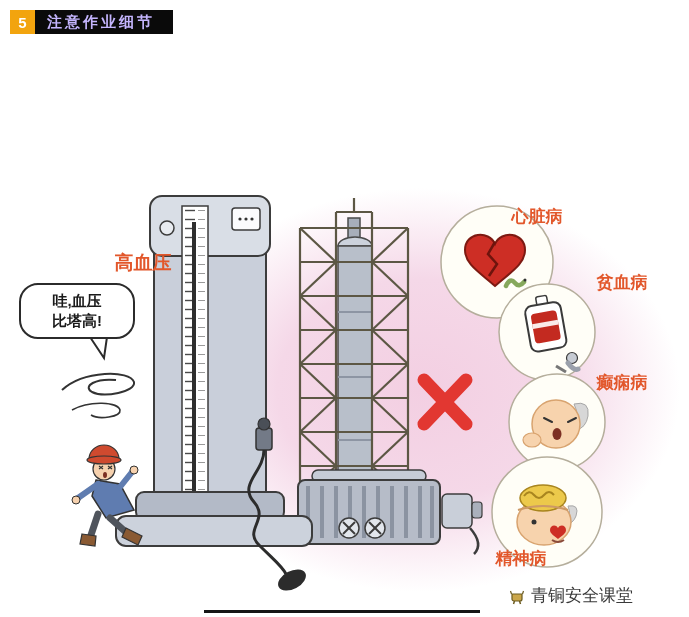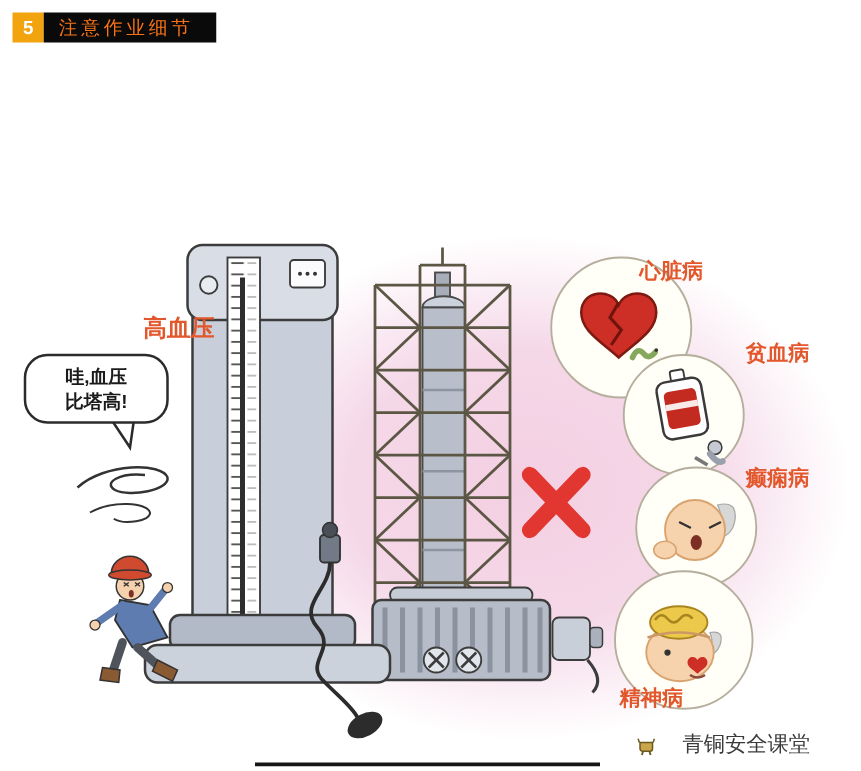--- a/index.html
+++ b/index.html
@@ -8,31 +8,31 @@
     width:689px; height:617px; position:relative; overflow:hidden;
     font-family:"Liberation Sans","DejaVu Sans",sans-serif;
   }
   .page { position:absolute; inset:0; background:#ffffff; }
   .header { position:absolute; top:10px; left:10px; display:flex; height:24px; }
   .badge {
     min-width:25px; padding:0 4px; background:#f2a40e; color:#ffffff;
     font-weight:bold; font-size:15px; display:flex; align-items:center; justify-content:center;
   }
   .titlebar {
-    background:#0a0a0a; color:#f97316; font-weight:normal; font-size:15px;
+    background:#0a0a0a; color:#c4b5fd; font-weight:bold; font-size:15px;
     display:flex; align-items:center; padding:0 18px 0 12px; letter-spacing:3px;
   }
   .paragraph {
     position:absolute; top:72px; left:10px; width:672px;
     font-size:15px; color:#3e3e3e; line-height:1.85; letter-spacing:0.5px;
     text-align:justify;
   }
   .illustration { position:absolute; top:172px; left:0; width:689px; height:420px; }
   .brand {
-    position:absolute; top:584px; left:508px; display:flex; align-items:center; gap:20px;
+    position:absolute; top:584px; left:508px; display:flex; align-items:center; gap:5px;
     font-size:17px; color:#3a3a3a;
   }
   .brand-icon { display:inline-flex; }
   .divider { position:absolute; top:610px; left:204px; width:276px; height:3px; background:#161616; }
   svg text { font-family:"Liberation Sans","DejaVu Sans",sans-serif; }
 </style>
 </head>
 <body>
 
 <div class="page">

